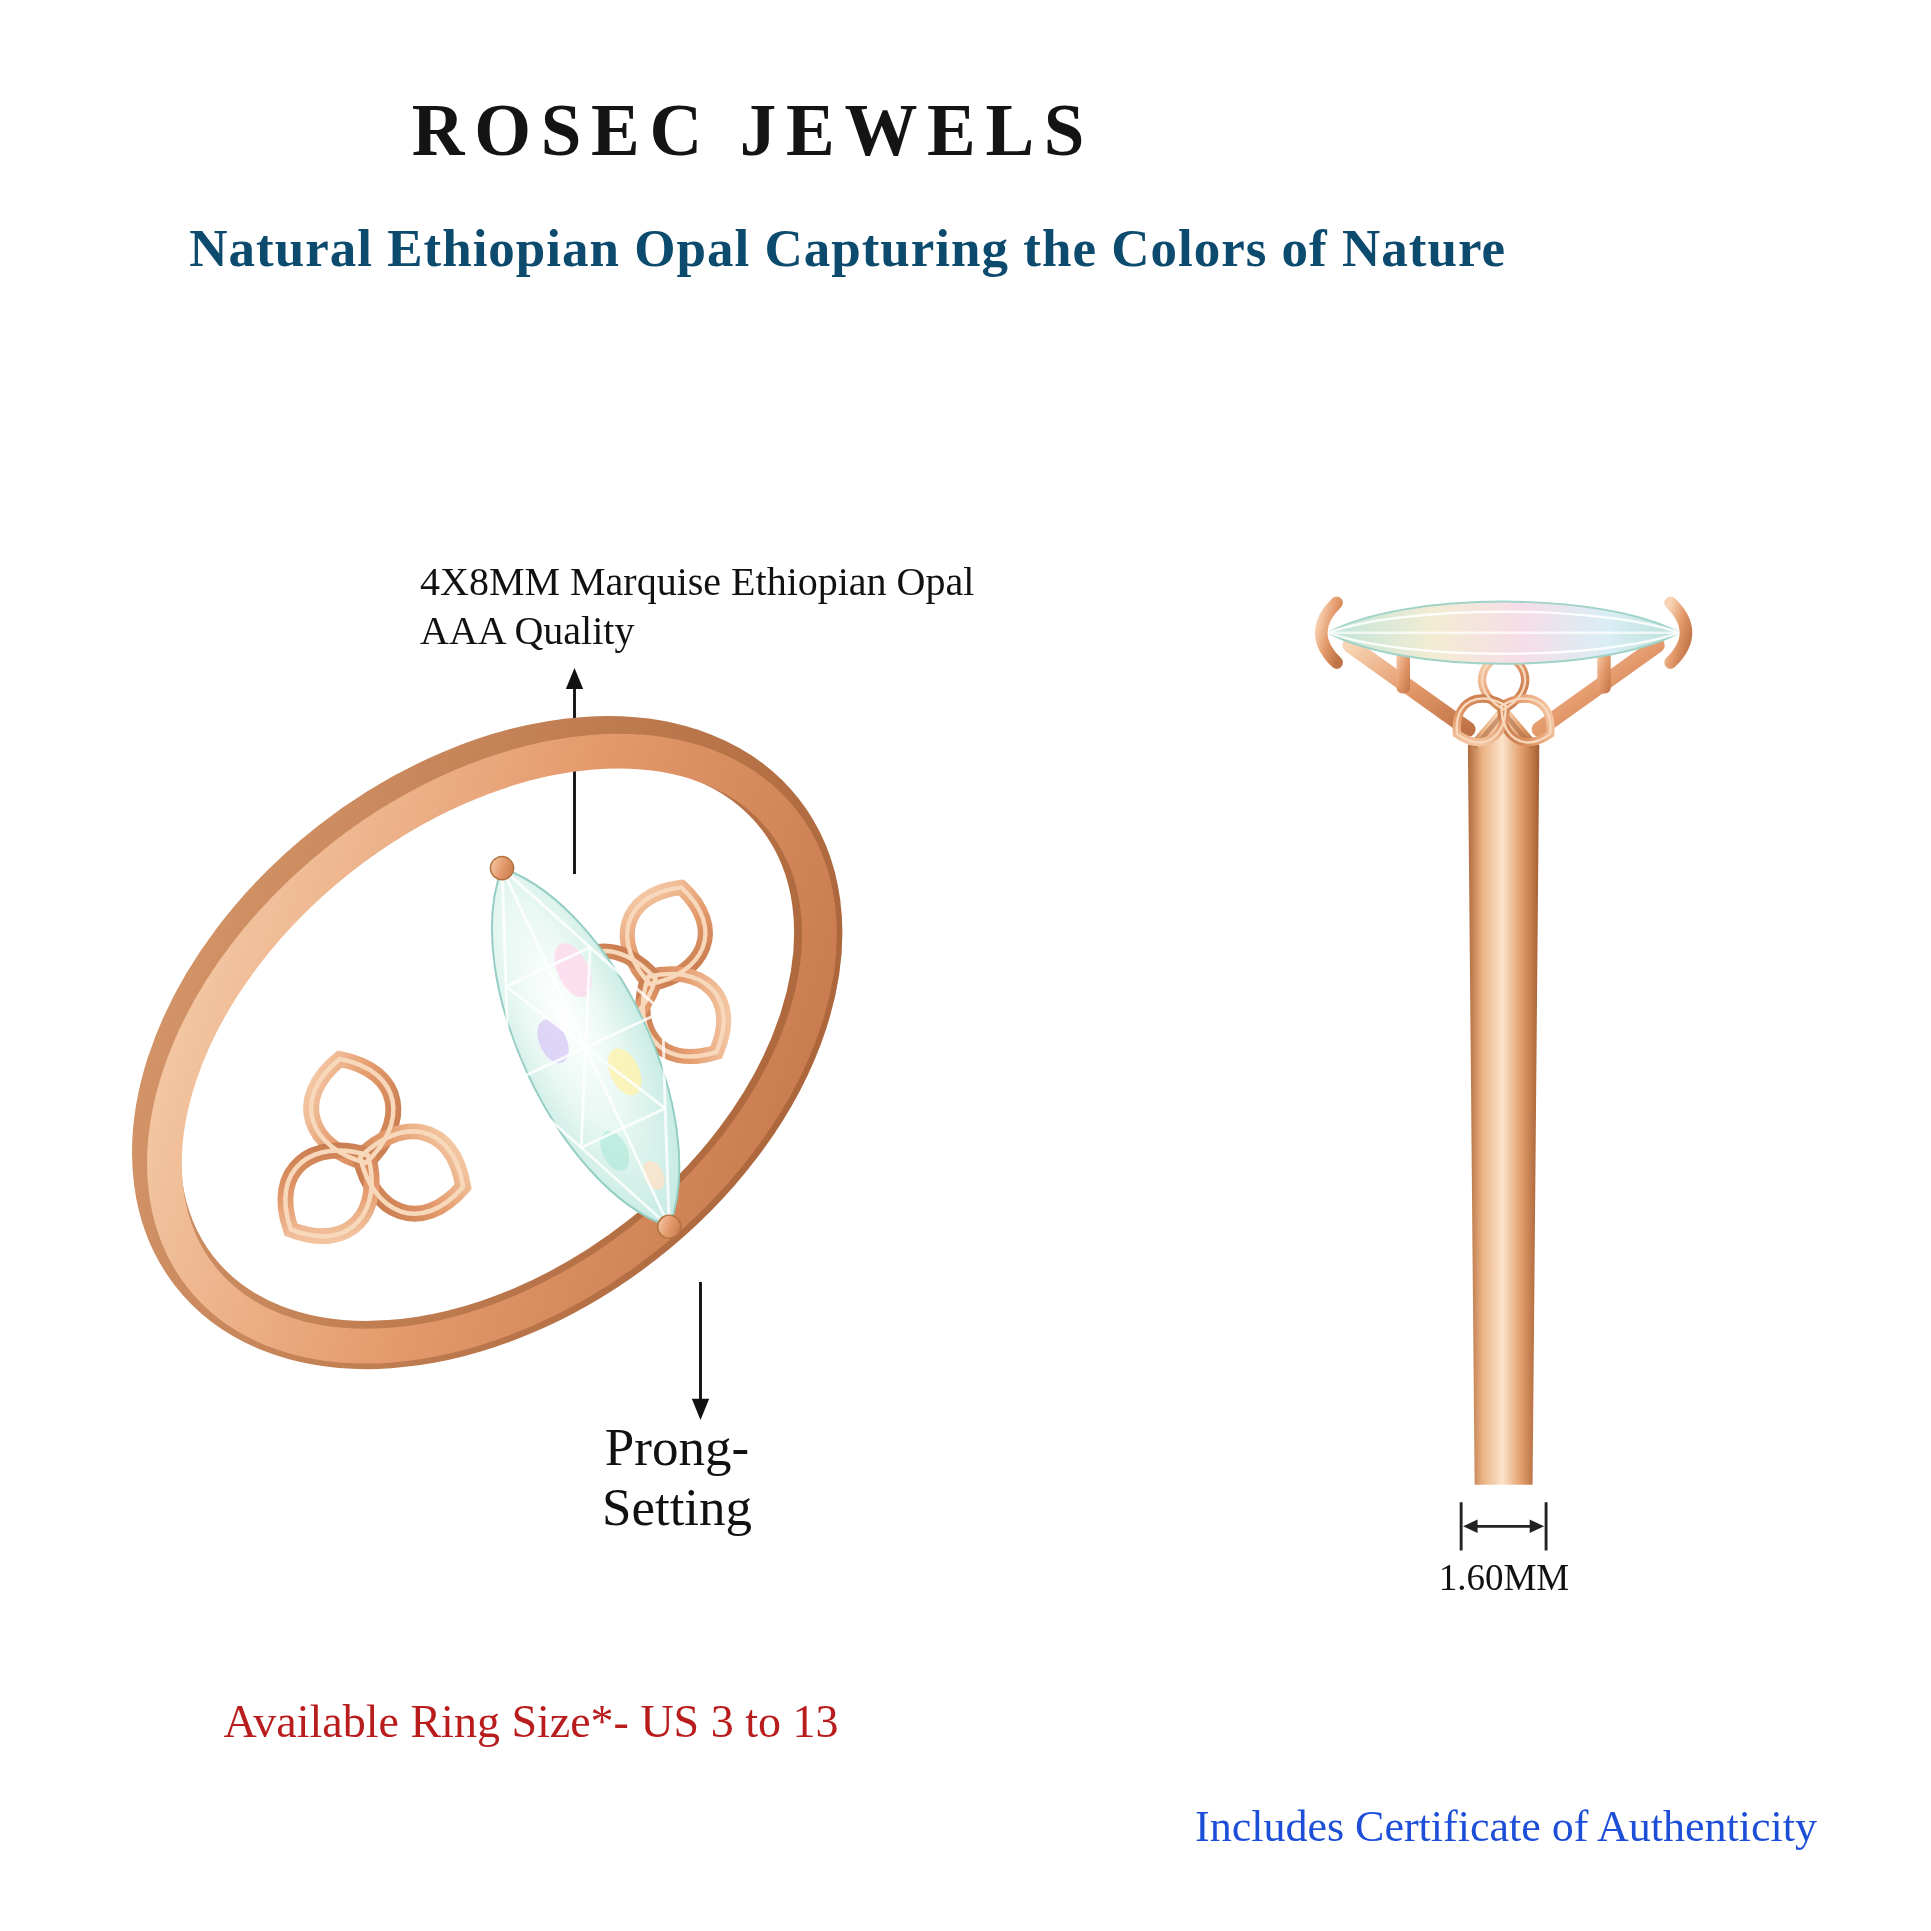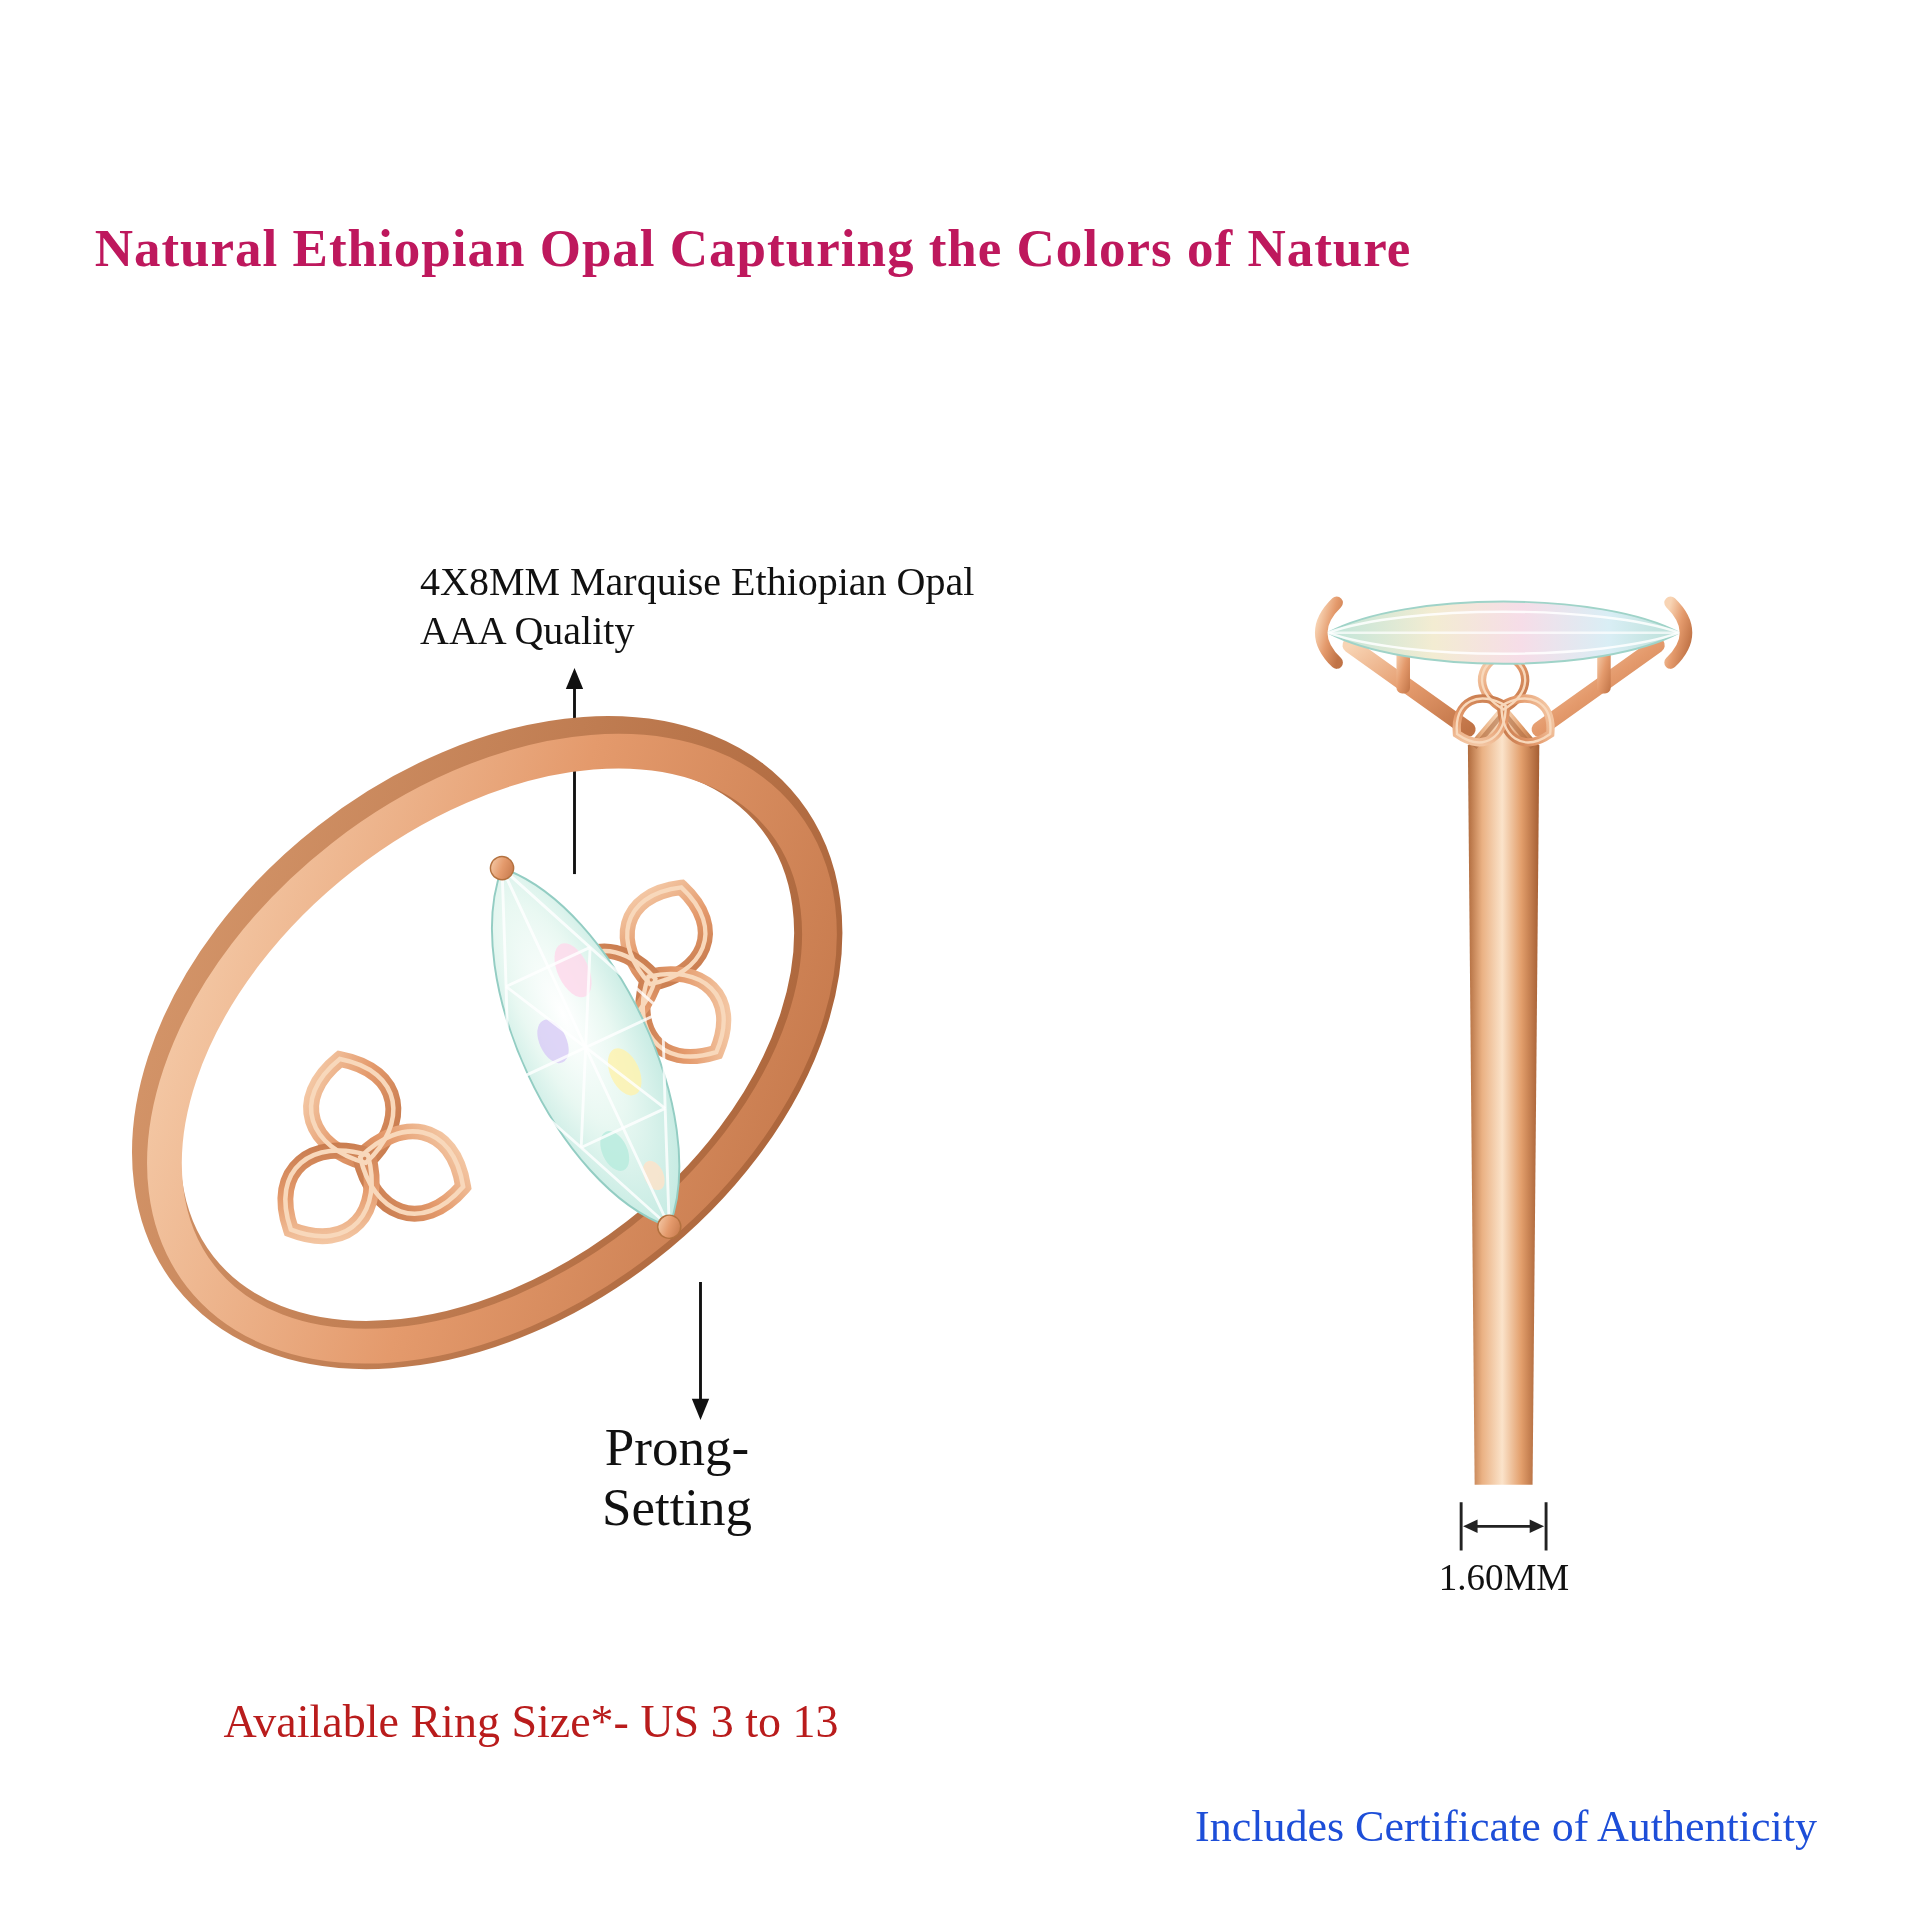--- a/index.html
+++ b/index.html
@@ -15,25 +15,25 @@
   .brand-title{
     left:0;top:89px;width:1506px;
     text-align:center;
     font-size:73px;font-weight:700;
     letter-spacing:9.7px;
     white-space:nowrap;
     color:#141414;
   }
   .tagline{
     left:0;top:218px;width:1506px;
-    text-align:center;
+    text-align:right;
     font-size:53px;font-weight:600;
     letter-spacing:1px;
     white-space:nowrap;
-    color:#be185d;
+    color:#0c4a6e;
   }
   .stone-annotation{
     left:420px;top:558px;width:695px;
     font-size:40px;line-height:1.22;
     text-align:left;color:#111;
   }
   .prong-annotation{
     left:532px;top:1417px;width:290px;
     text-align:center;font-size:53px;color:#111;
   }
@@ -100,20 +100,21 @@
         </g>
         <g stroke="#f8d8bb" stroke-width="4">
           <path d="M0 4 C -44 -20 -52 -66 0 -90 C 52 -66 44 -20 0 4 Z"></path>
           <path d="M0 4 C -44 -20 -52 -66 0 -90 C 52 -66 44 -20 0 4 Z" transform="rotate(120)"></path>
           <path d="M0 4 C -44 -20 -52 -66 0 -90 C 52 -66 44 -20 0 4 Z" transform="rotate(240)"></path>
         </g>
       </g>
     </defs>
   </svg>
 
+  <div class="abs brand-title">ROSEC JEWELS</div>
   <div class="abs tagline">Natural Ethiopian Opal Capturing the Colors of Nature</div>
 
   <div class="abs stone-annotation">
     <div>4X8MM Marquise Ethiopian Opal</div>
     <div>AAA Quality</div>
   </div>
 
   <svg class="abs" style="left:555px;top:666px" width="39" height="210" viewBox="0 0 40 218">
     <line x1="20" y1="16" x2="20" y2="216" stroke="#111" stroke-width="3"></line>
     <polygon points="20,2 11,24 29,24" fill="#111"></polygon>

